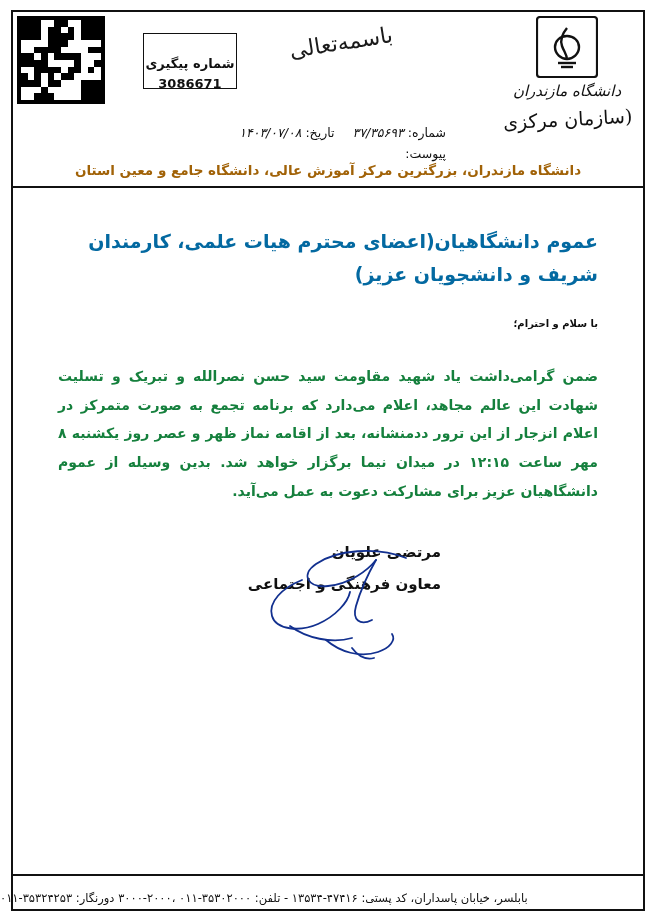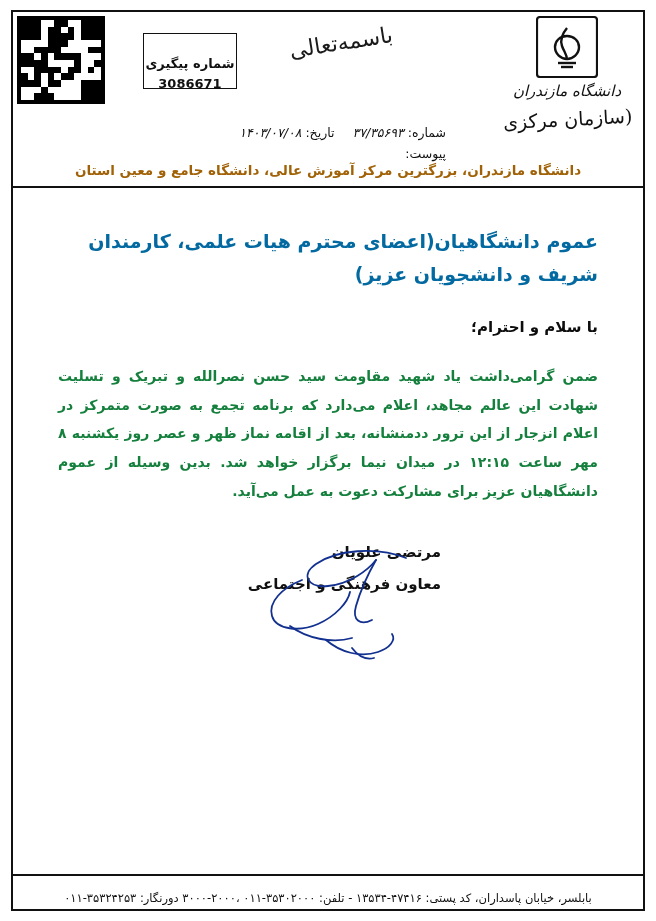--- a/index.html
+++ b/index.html
@@ -159,21 +159,21 @@
     font-size: 19px;
     font-weight: bold;
     line-height: 1.75;
     color: #0369a1;
     text-align: right;
   }
   .greeting {
     position: absolute;
     right: 58px;
     top: 318px;
-    font-size: 15px;
+    font-size: 10px;
     font-weight: bold;
     color: #0d0d0d;
   }
   .para {
     position: absolute;
     right: 58px;
     left: 58px;
     top: 362px;
     font-size: 14px;
     font-weight: bold;
@@ -212,21 +212,21 @@
     left: 13px;
     right: 13px;
     bottom: 45px;
     height: 2px;
     background: #111;
   }
   .footer {
     position: absolute;
     left: 0; right: 0;
     bottom: 16px;
-    text-align: center;
+    text-align: left;
     font-size: 11.5px;
     color: #111;
     direction: rtl;
   }
 </style>
 </head>
 <body>
 
 <div class="page">
 

